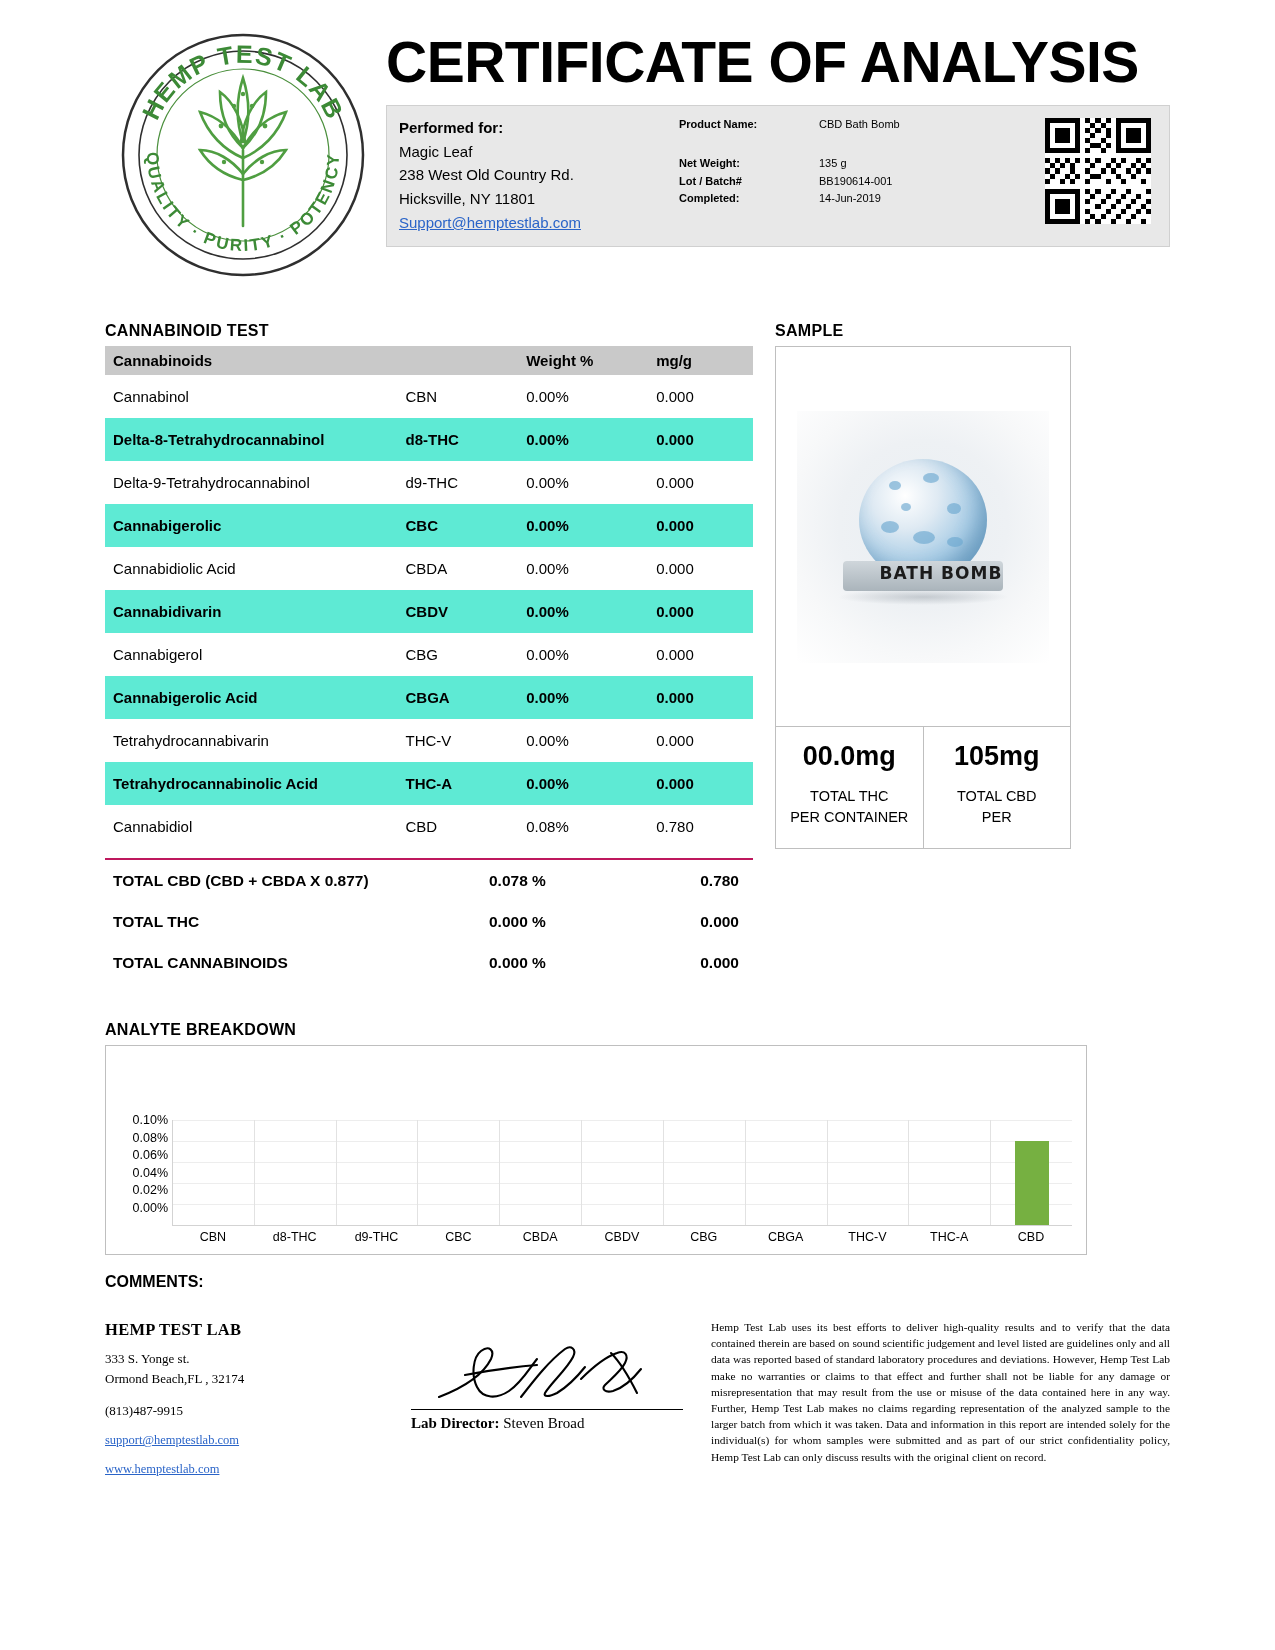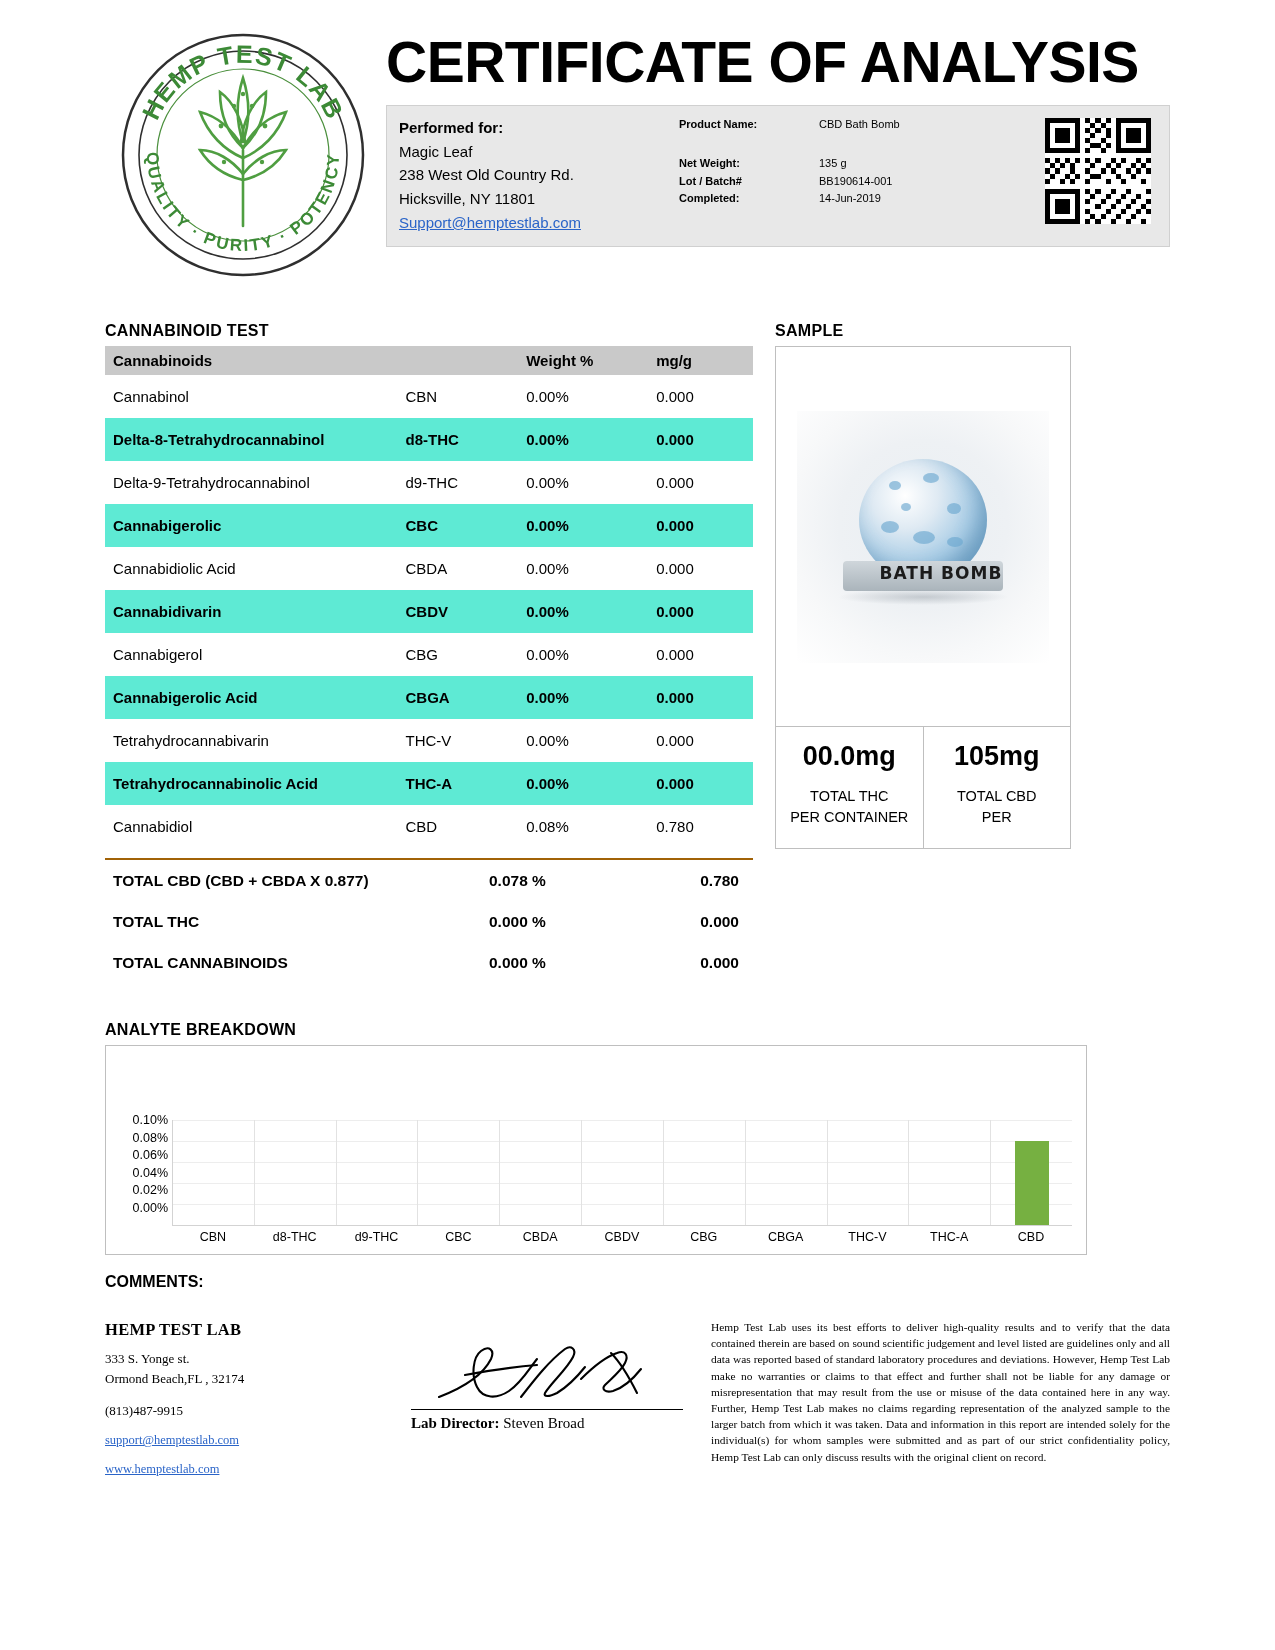--- a/index.html
+++ b/index.html
@@ -135,21 +135,21 @@
   table.cann tr.alt td { background: #5eead4; font-weight: bold; }
   .col-name { width: 300px; }
   .col-abbr { width: 118px; }
   .col-wt   { width: 128px; }
   .col-mg   { width: 100px; }
   th.c-wt { text-align: center; }
   th.c-mg { text-align: center; }
 
   .totals {
     width: 648px;
-    border-top: 2px solid #a16207;
+    border-top: 2px solid #be185d;
     margin-top: 10px;
   }
   .total-row {
     display: flex;
     align-items: center;
     font-weight: bold;
     font-size: 15.5px;
     padding: 12px 8px 11px 8px;
   }
   .total-row .label { flex: 1; }

